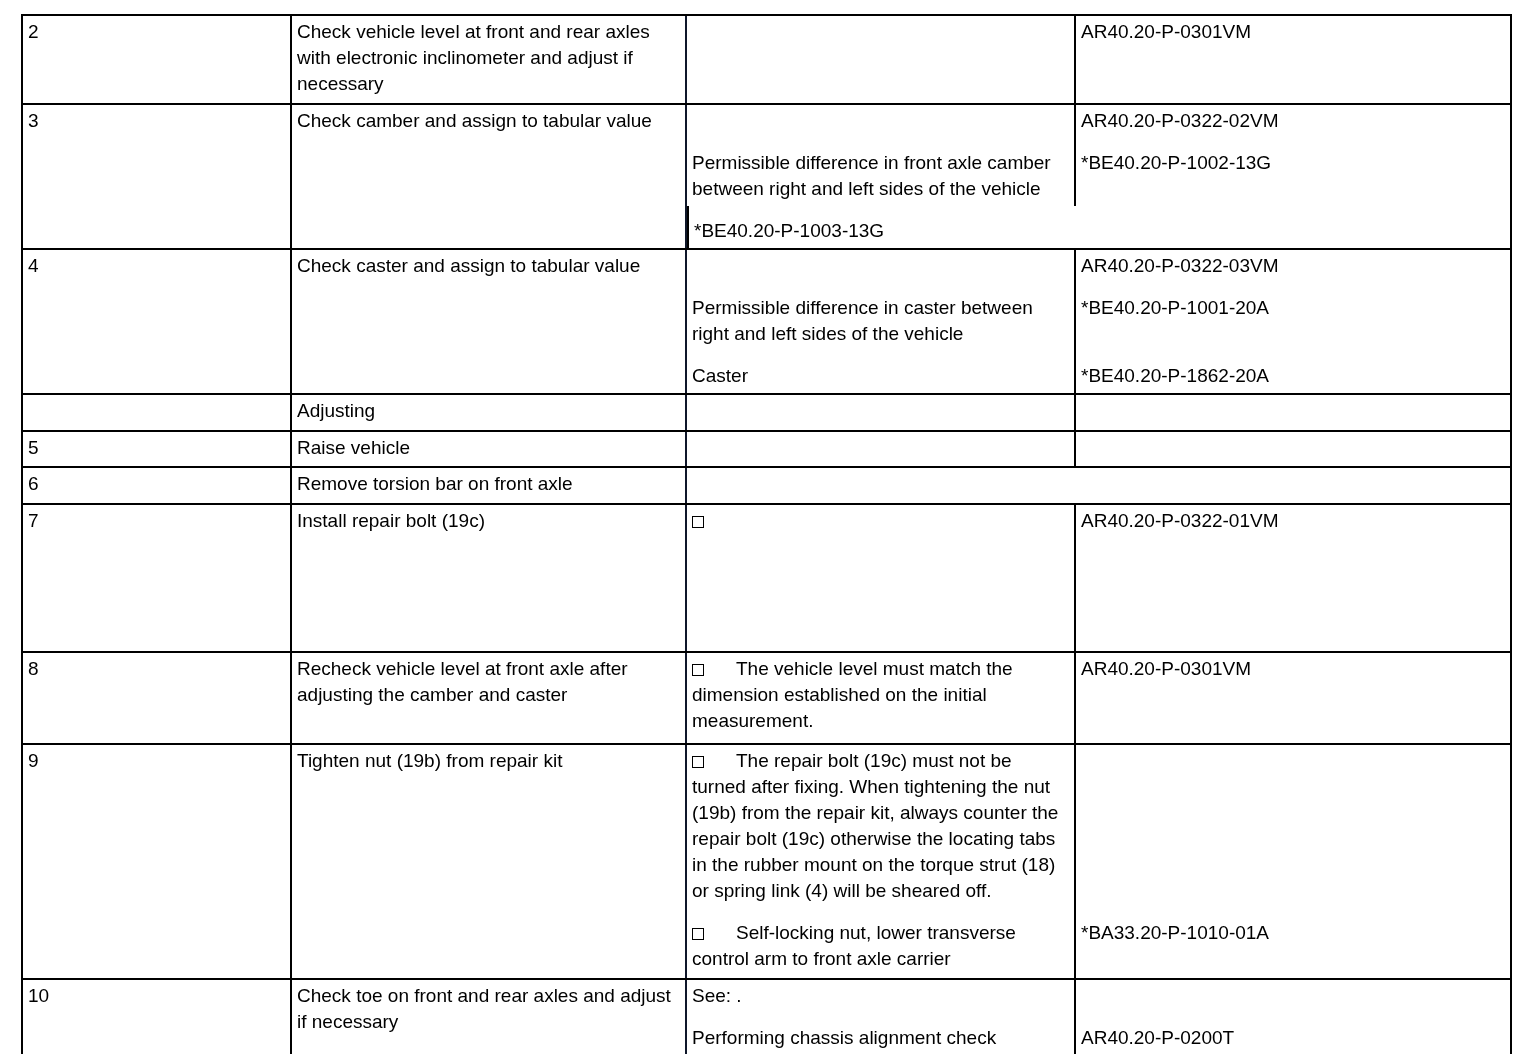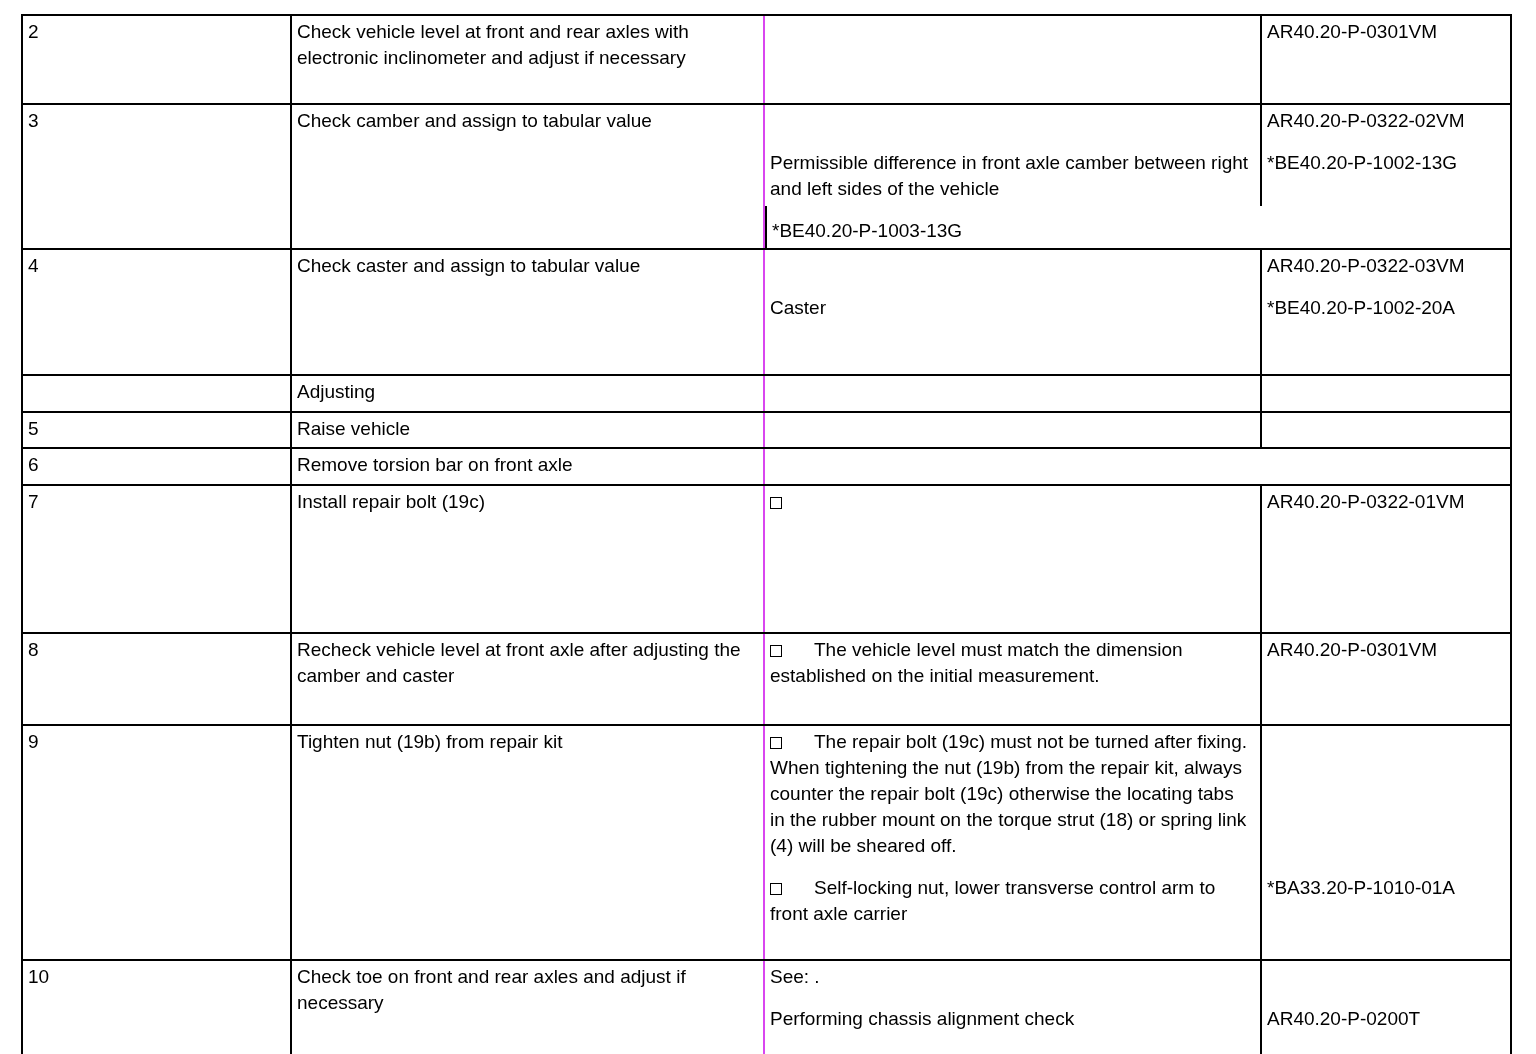--- a/index.html
+++ b/index.html
@@ -18,25 +18,25 @@
     background: #fff;
   }
   .row { display: flex; border-bottom: 2px solid #000; align-items: stretch; }
   .row:last-child { border-bottom: none; }
   .cell {
     font-size: 19px;
     line-height: 26px;
     padding: 3px 8px 4px 5px;
   }
   .step { width: 269px; flex: 0 0 auto; border-right: 2px solid #000; }
-  .task { width: 473px; flex: 0 0 auto; border-right: 2px solid #d946ef; }
+  .task { width: 395px; flex: 0 0 auto; border-right: 2px solid #0f172a; }
   .pairs { flex: 1 1 auto; display: flex; flex-direction: column; }
   .entry { display: flex; align-items: stretch; flex: 0 0 auto; }
   .entry:last-child { flex: 1 0 auto; }
-  .note { width: 495px; flex: 0 0 auto; }
+  .note { width: 387px; flex: 0 0 auto; }
   .code { flex: 1 1 auto; border-left: 2px solid #000; }
   .entry + .entry .note, .entry + .entry .code { padding-top: 12px; }
   .bullet {
     display: inline-block;
     width: 12px; height: 12px;
     border: 1px solid #000;
     margin-right: 32px;
     vertical-align: -1px;
   }
 </style>
@@ -76,22 +76,26 @@
 
   <div class="row" style="min-height:126px">
     <div class="cell step">4</div>
     <div class="cell task">Check caster and assign to tabular value</div>
     <div class="pairs">
       <div class="entry">
         <div class="cell note"></div>
         <div class="cell code">AR40.20-P-0322-03VM</div>
       </div>
       <div class="entry">
+        <div class="cell note">Permissible difference in caster between right and left sides of the vehicle</div>
+        <div class="cell code">*BE40.20-P-1001-20A</div>
+      </div>
+      <div class="entry">
         <div class="cell note">Caster</div>
-        <div class="cell code">*BE40.20-P-1002-20A</div>
+        <div class="cell code">*BE40.20-P-1862-20A</div>
       </div>
     </div>
   </div>
 
   <div class="row" style="min-height:37px">
     <div class="cell step"></div>
     <div class="cell task">Adjusting</div>
     <div class="pairs">
       <div class="entry">
         <div class="cell note"></div>

